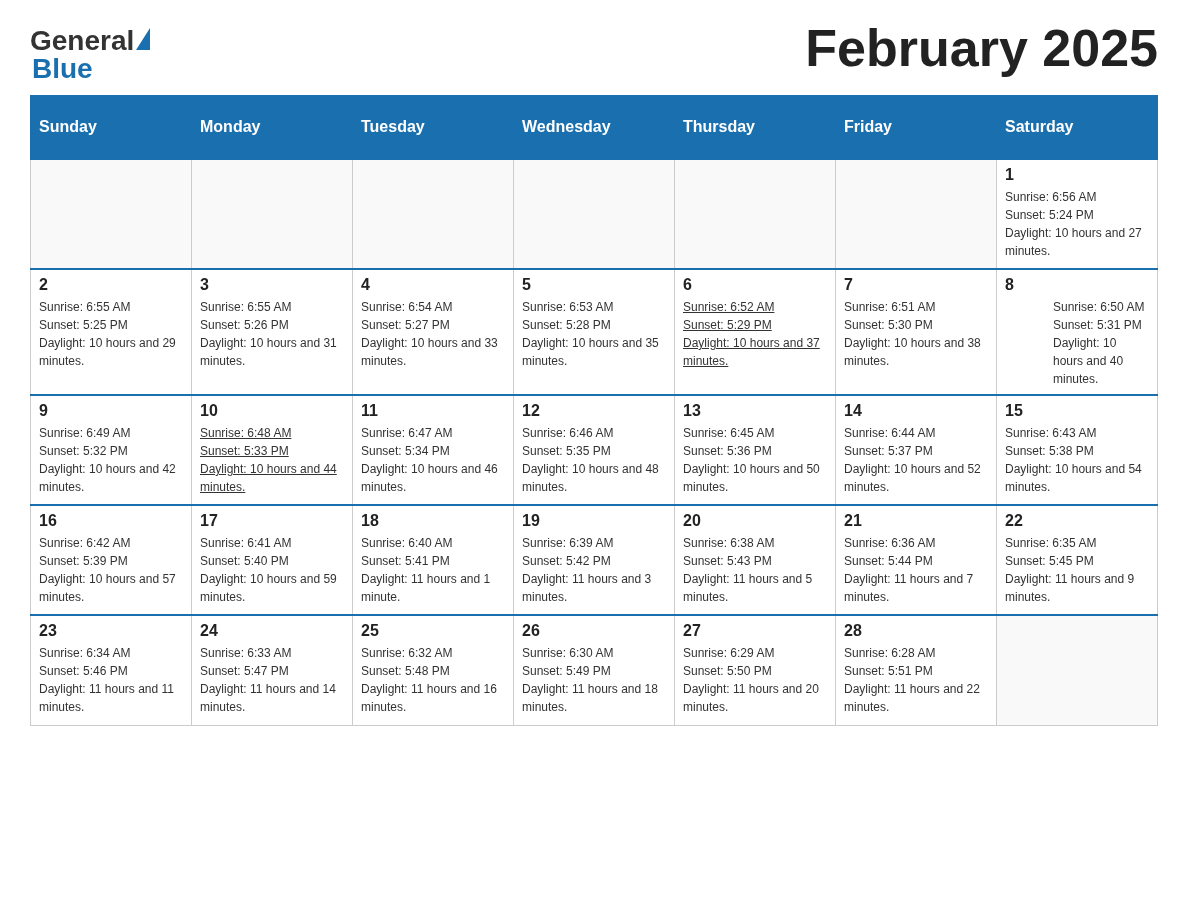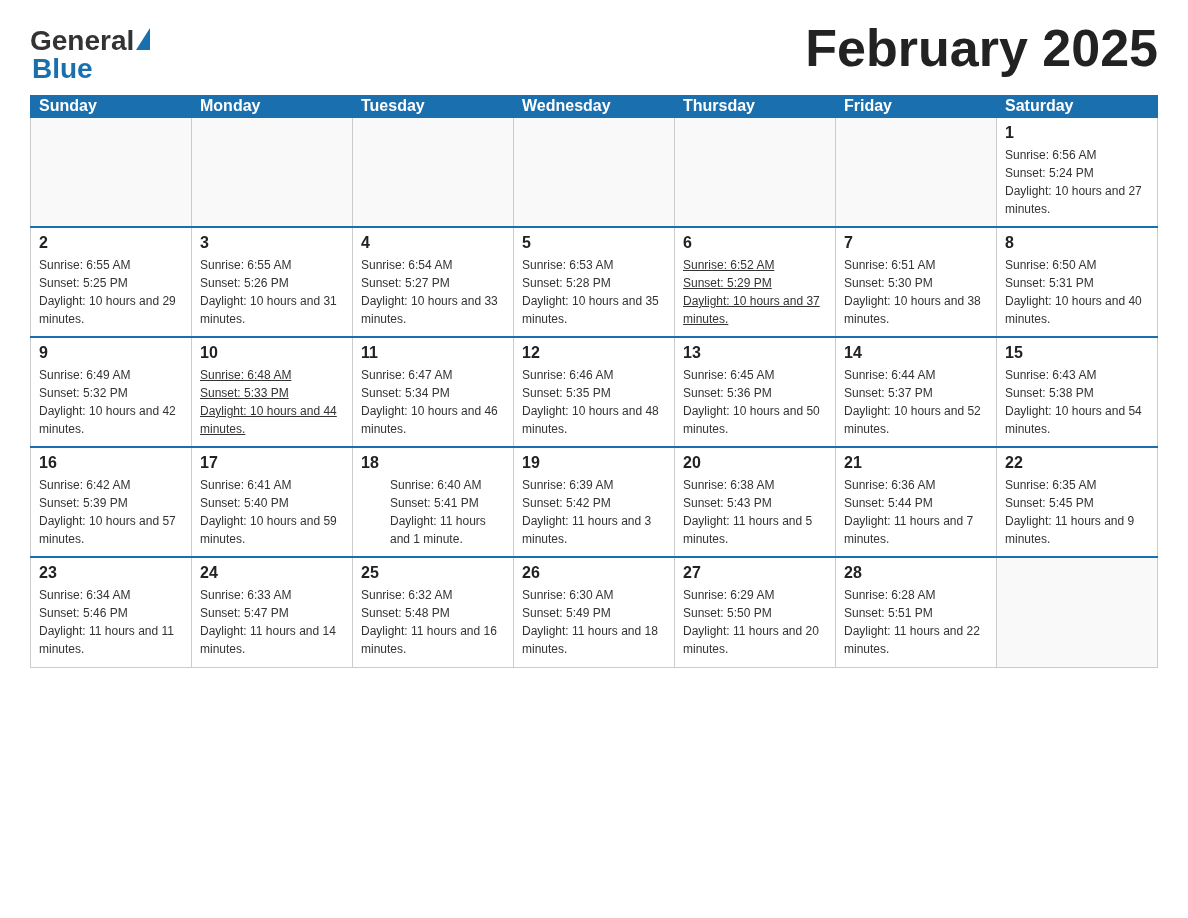--- a/index.html
+++ b/index.html
@@ -58,21 +58,21 @@
     .calendar {
       width: 100%;
       border-collapse: collapse;
       margin-top: 10px;
     }
     .calendar th {
       background-color: #1a6faf;
       color: #fff;
       font-size: 16px;
       font-weight: bold;
-      padding: 1px 8px;
+      padding: 22px 8px;
       text-align: left;
       border: 1px solid #1a6faf;
     }
     .calendar td {
       border: 1px solid #ccc;
       vertical-align: top;
       padding: 6px 8px;
       width: calc(100% / 7);
       min-height: 110px;
       height: 110px;
@@ -177,21 +177,21 @@
 Daylight: 10 hours and 37 minutes.</div>
         </td>
         <td>
           <span class="day-num">7</span>
           <div class="day-info" style="white-space: pre-line;">Sunrise: 6:51 AM
 Sunset: 5:30 PM
 Daylight: 10 hours and 38 minutes.</div>
         </td>
         <td>
           <span class="day-num">8</span>
-          <div class="day-info" style="white-space: pre-line;">Sunrise: 6:50 AM
+          <div class="day-info" style="white-space: pre-line; margin-left: 48px;">Sunrise: 6:50 AM
 Sunset: 5:31 PM
 Daylight: 10 hours and 40 minutes.</div>
         </td>
       </tr>
       <tr class="week-row">
         <td>
           <span class="day-num">9</span>
           <div class="day-info" style="white-space: pre-line;">Sunrise: 6:49 AM
 Sunset: 5:32 PM
 Daylight: 10 hours and 42 minutes.</div>
@@ -241,21 +241,21 @@
 Daylight: 10 hours and 57 minutes.</div>
         </td>
         <td>
           <span class="day-num">17</span>
           <div class="day-info" style="white-space: pre-line;">Sunrise: 6:41 AM
 Sunset: 5:40 PM
 Daylight: 10 hours and 59 minutes.</div>
         </td>
         <td>
           <span class="day-num">18</span>
-          <div class="day-info" style="white-space: pre-line; margin-left: 29px;">Sunrise: 6:40 AM
+          <div class="day-info" style="white-space: pre-line;">Sunrise: 6:40 AM
 Sunset: 5:41 PM
 Daylight: 11 hours and 1 minute.</div>
         </td>
         <td>
           <span class="day-num">19</span>
           <div class="day-info" style="white-space: pre-line;">Sunrise: 6:39 AM
 Sunset: 5:42 PM
 Daylight: 11 hours and 3 minutes.</div>
         </td>
         <td>

